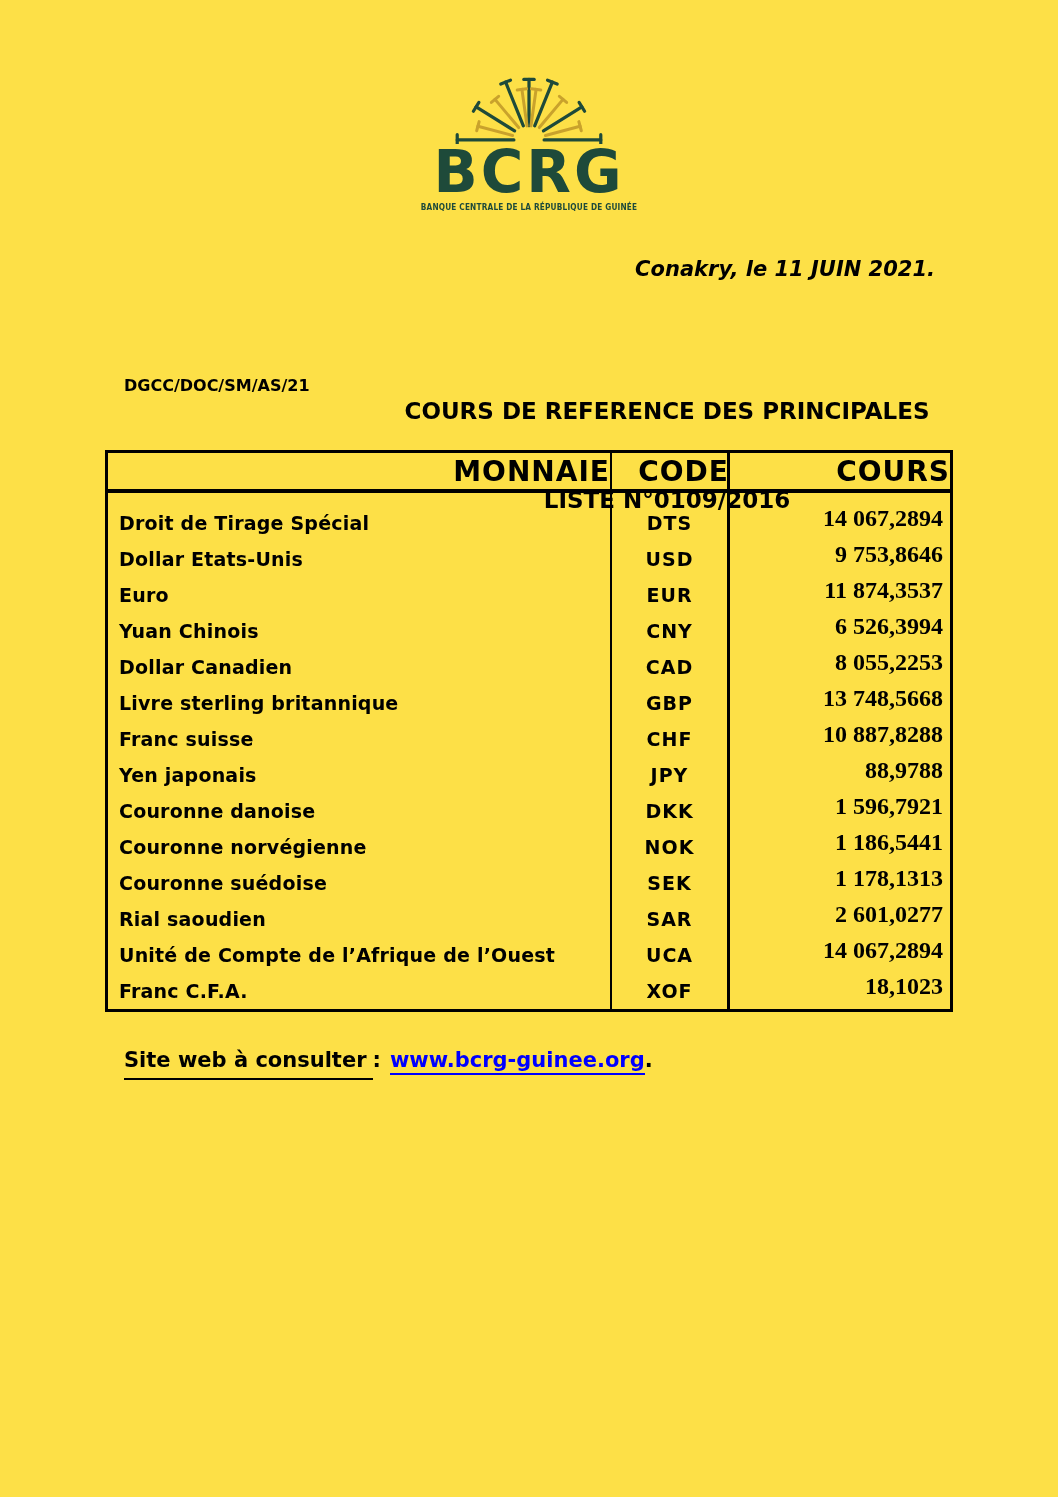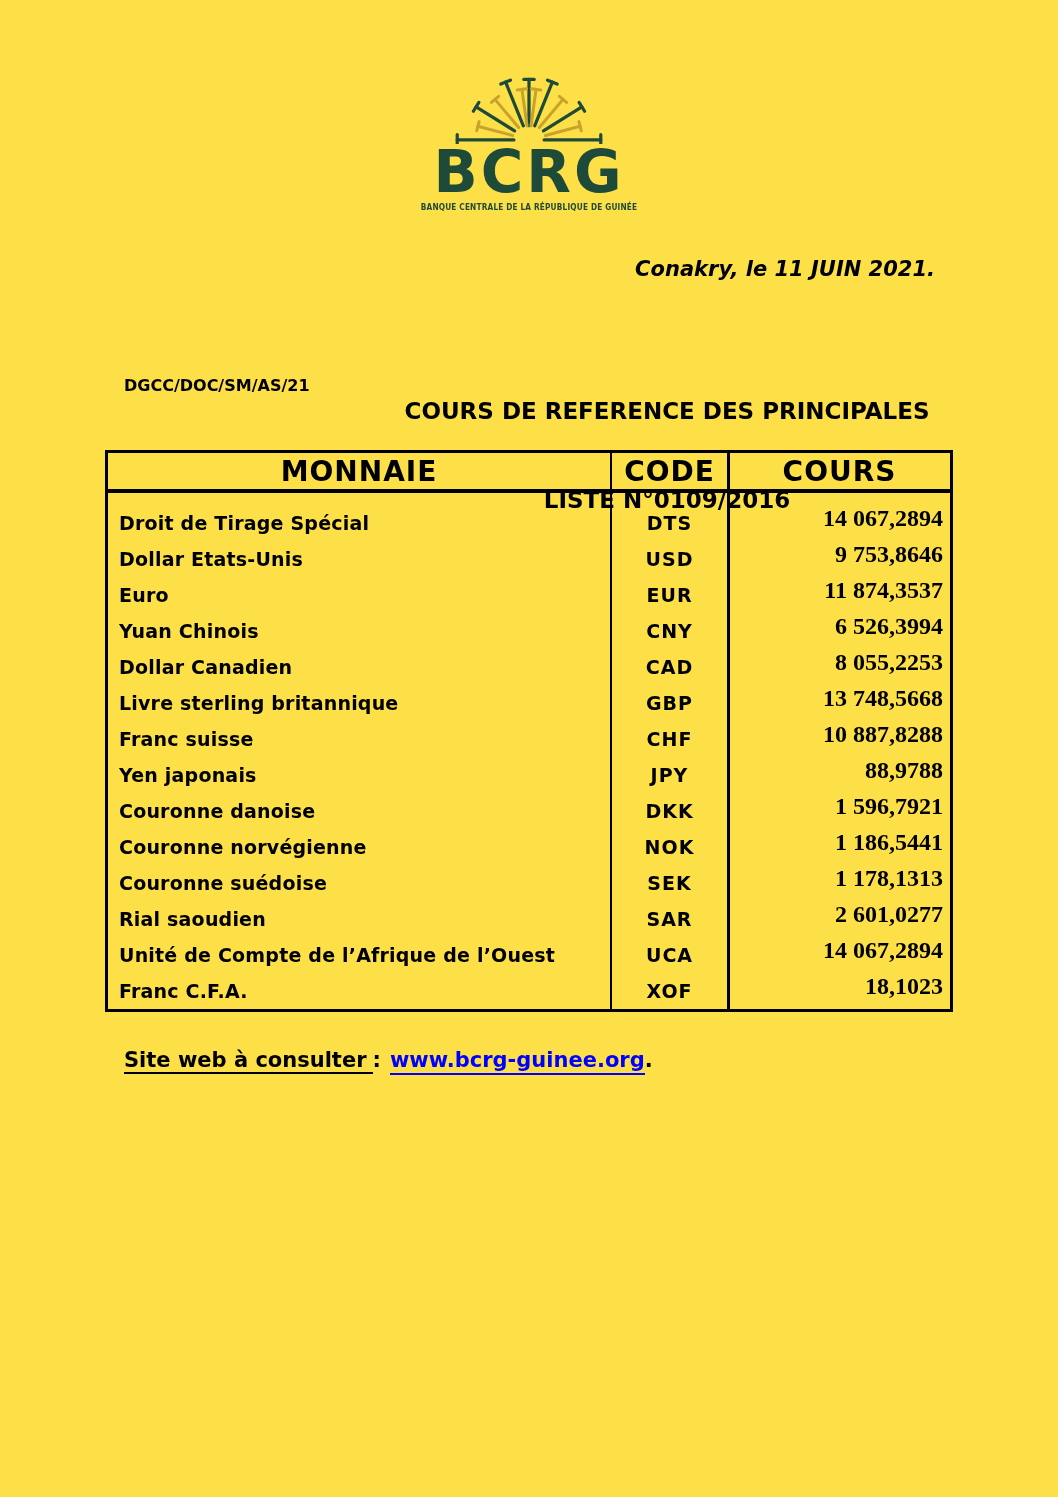--- a/index.html
+++ b/index.html
@@ -51,21 +51,21 @@
   }
   .tbl-inner { position:relative; width:842px; height:556px; }
   .vsep { position:absolute; top:0; bottom:0; background:#000; }
   .vsep.s1 { left:502px; width:2px; }
   .vsep.s2 { left:619px; width:3px; }
   .thead {
     display:flex; height:40px; border-bottom:4px solid #000;
     align-items:center;
   }
   .thead .hc {
-    font-size:28px; font-weight:bold; letter-spacing:1px; text-align:center;
+    font-size:28px; font-weight:bold; letter-spacing:1px; text-align:right;
   }
   .hc.h1 { width:502px; }
   .hc.h2 { width:119px; }
   .hc.h3 { width:221px; }
   .tbody { padding-top:12px; }
   .trow { display:flex; height:36px; align-items:center; }
   .trow .c1 {
     width:502px; padding-left:11px;
     font-size:19px; font-weight:bold; letter-spacing:0.2px;
     white-space:nowrap;
@@ -80,21 +80,21 @@
     font-size:24px; font-weight:bold;
     position:relative; top:-5px;
     white-space:nowrap;
   }
 
   
   .site-line {
     position:absolute; top:1048px; left:124px;
     font-size:21px; font-weight:bold;
   }
-  .site-label { border-bottom:2px solid #000; padding-right:6px; padding-bottom:0; }
+  .site-label { border-bottom:2px solid #000; padding-right:6px; padding-bottom:6px; }
   .site-colon { margin-right:9px; }
   .site-link { color:#0000ff; text-decoration:none; border-bottom:2px solid #0000ff; padding-bottom:1px; cursor:pointer; }
   .site-period { color:#000; }
 </style>
 </head>
 <body>
 
 <div class="page">
 
   <div class="logo">

